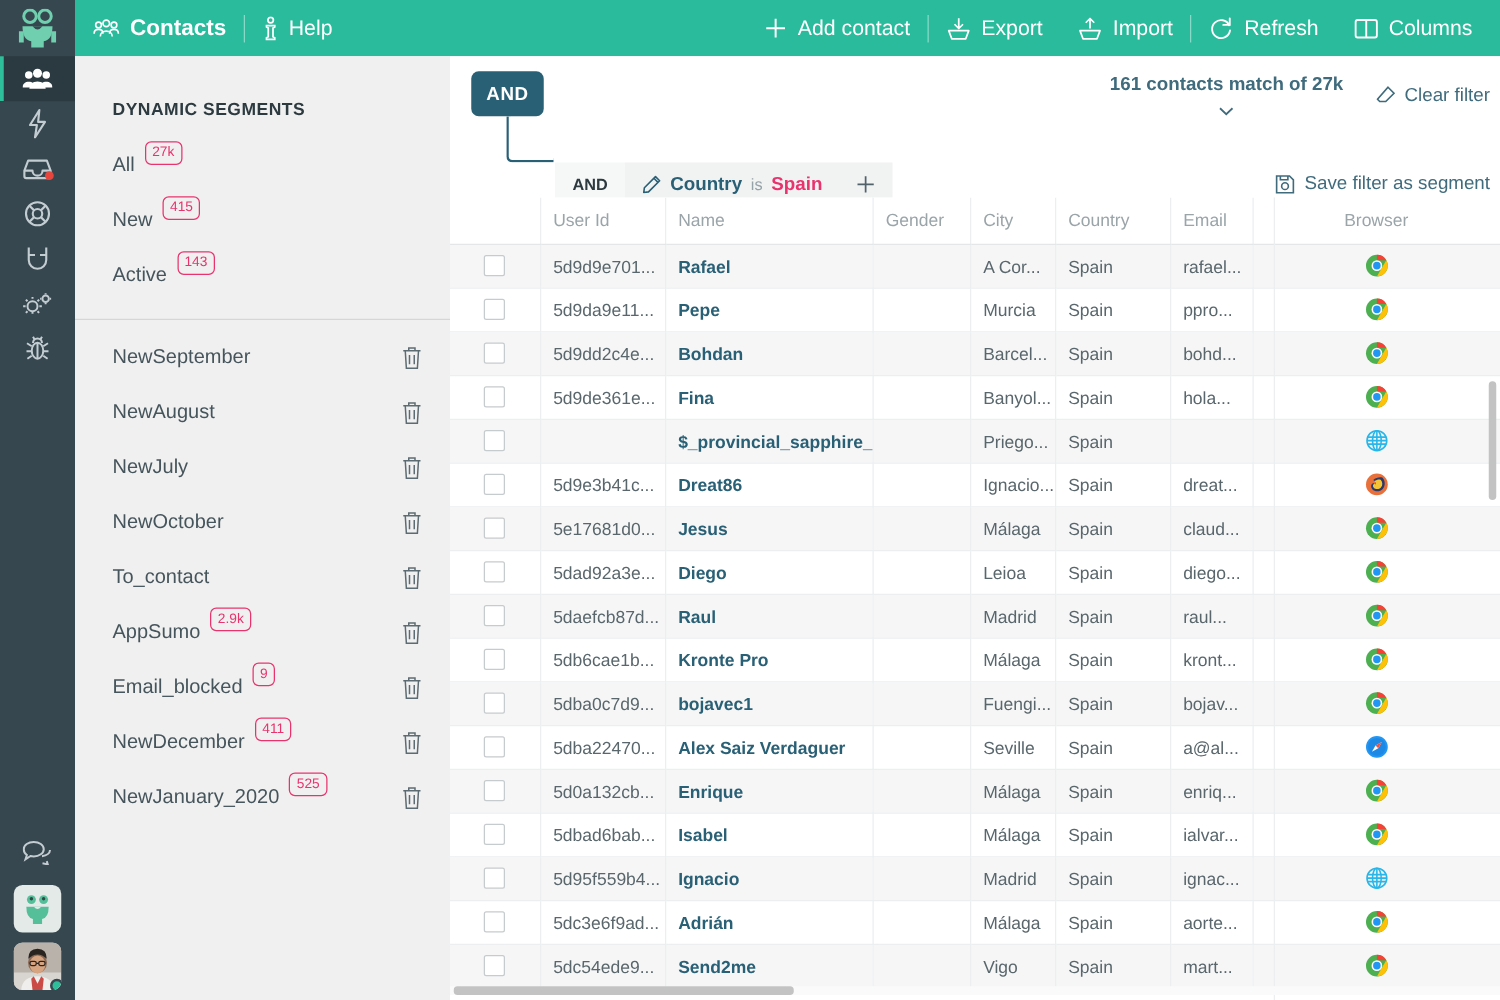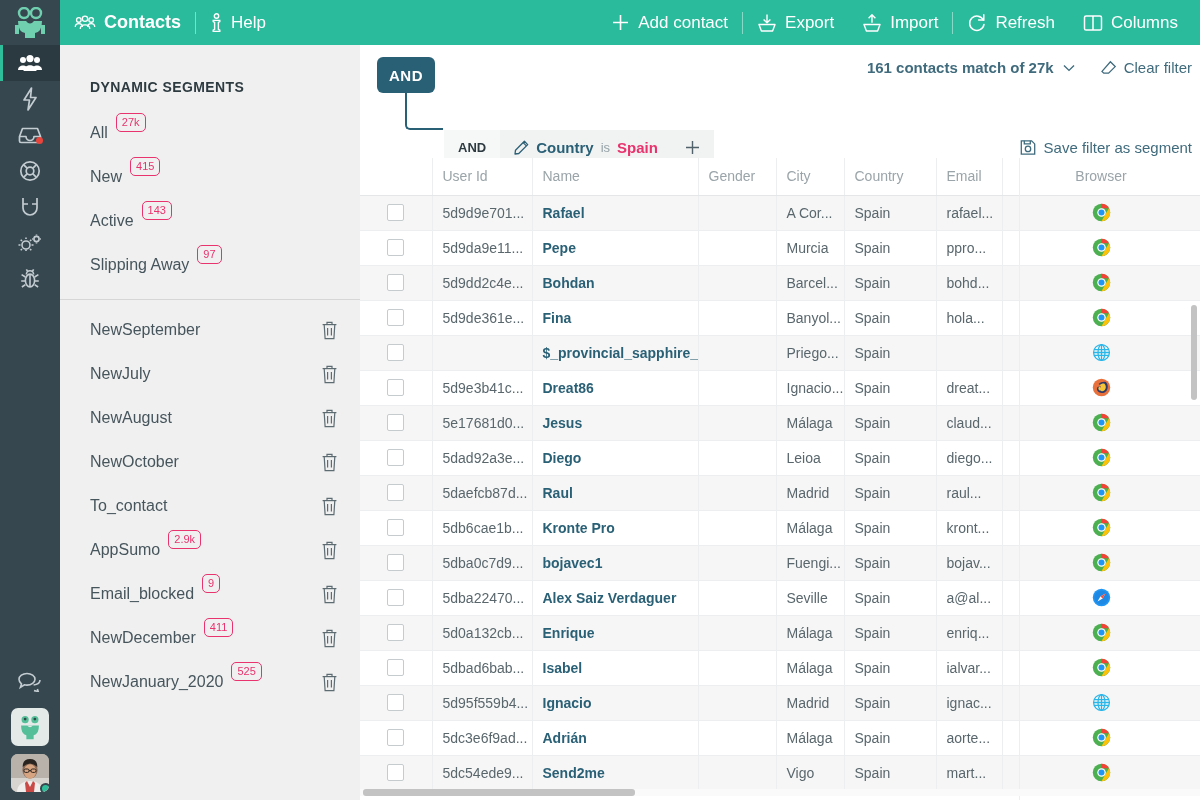--- a/index.html
+++ b/index.html
@@ -101,21 +101,21 @@
   }
   .fb-row1 {
     position: absolute; left: 90px; top: 14px; display: flex; align-items: center;
     font-size: 16px; color: #51626a;
   }
   .fb-link { display: flex; align-items: center; gap: 6px; margin-right: 26px; white-space: nowrap; }
   .fb-right-top {
     position: absolute; right: 8px; top: 14px; display: flex; align-items: center;
     font-size: 15px; color: #3f6b7d; gap: 26px;
   }
-  .match-txt { display: flex; align-items: center; gap: 9px; font-weight: bold; }
+  .match-txt { display: flex; align-items: center; gap: 9px; font-weight: bold; flex-direction: column; }
   .clear-flt { display: flex; align-items: center; gap: 7px; }
 
   .cond-row {
     position: absolute; left: 84px; top: 102px; transform: translateY(-50%);
     display: flex; align-items: center; height: 34px;
   }
   .cond-pill {
     background: #f1f2f2; height: 34px; display: flex; align-items: center; gap: 7px;
     padding: 0 14px; font-size: 15px; color: #2a6076; white-space: nowrap;
   }
@@ -372,53 +372,49 @@
       <span class="seg-name">All</span>
       <span class="seg-badge">27k</span>
     </div>
     <div class="seg-row">
       <span class="seg-name">New</span>
       <span class="seg-badge">415</span>
     </div>
     <div class="seg-row">
       <span class="seg-name">Active</span>
       <span class="seg-badge">143</span>
-    </div>
-    <div class="seg-row">
-      <span class="seg-name">Slipping Away</span>
-      <span class="seg-badge">97</span>
     </div>
 
     <div class="seg-div"></div>
 
     <div id="saved-segments">
         <div class="seg-row">
           <span class="seg-name">NewSeptember</span>
           <span class="seg-trash">
             <svg width="17" height="19" viewBox="0 0 17 19" fill="none" stroke="#5d6b72" stroke-width="1.2">
   <path d="M1.6 3.6 H15.4"></path>
               <path d="M3.2 3.6 L4.1 17.6 H12.9 L13.8 3.6"></path>
   <path d="M6 3.6 V1.4 H11 V3.6"></path>
               <path d="M6.6 7 V14.4 M10.4 7 V14.4"></path>
             </svg>
           </span>
         </div>
         <div class="seg-row">
-          <span class="seg-name">NewJuly</span>
+          <span class="seg-name">NewAugust</span>
           <span class="seg-trash">
             <svg width="17" height="19" viewBox="0 0 17 19" fill="none" stroke="#5d6b72" stroke-width="1.2">
   <path d="M1.6 3.6 H15.4"></path>
               <path d="M3.2 3.6 L4.1 17.6 H12.9 L13.8 3.6"></path>
   <path d="M6 3.6 V1.4 H11 V3.6"></path>
               <path d="M6.6 7 V14.4 M10.4 7 V14.4"></path>
             </svg>
           </span>
         </div>
         <div class="seg-row">
-          <span class="seg-name">NewAugust</span>
+          <span class="seg-name">NewJuly</span>
           <span class="seg-trash">
             <svg width="17" height="19" viewBox="0 0 17 19" fill="none" stroke="#5d6b72" stroke-width="1.2">
   <path d="M1.6 3.6 H15.4"></path>
               <path d="M3.2 3.6 L4.1 17.6 H12.9 L13.8 3.6"></path>
   <path d="M6 3.6 V1.4 H11 V3.6"></path>
               <path d="M6.6 7 V14.4 M10.4 7 V14.4"></path>
             </svg>
           </span>
         </div>
         <div class="seg-row">

